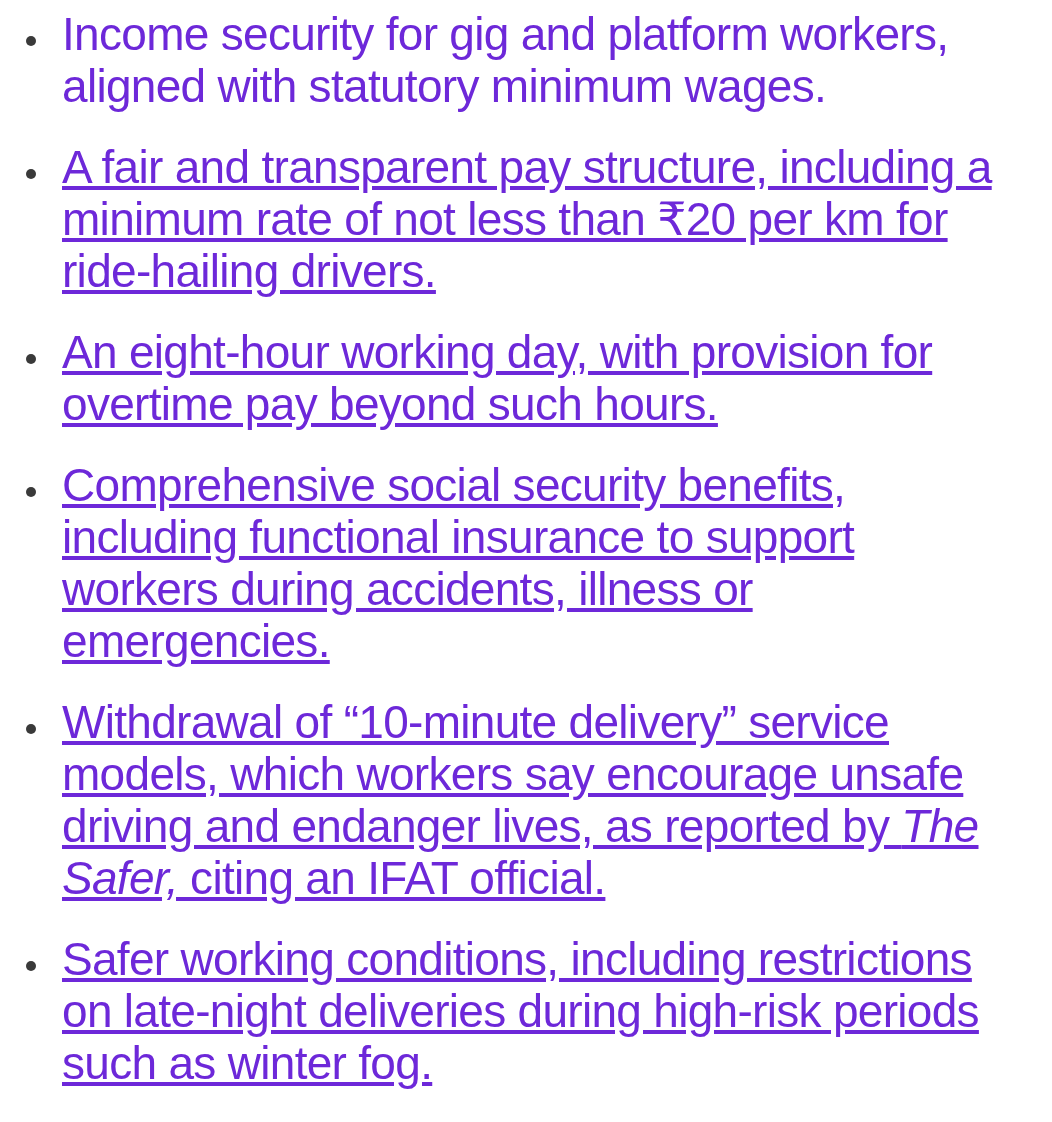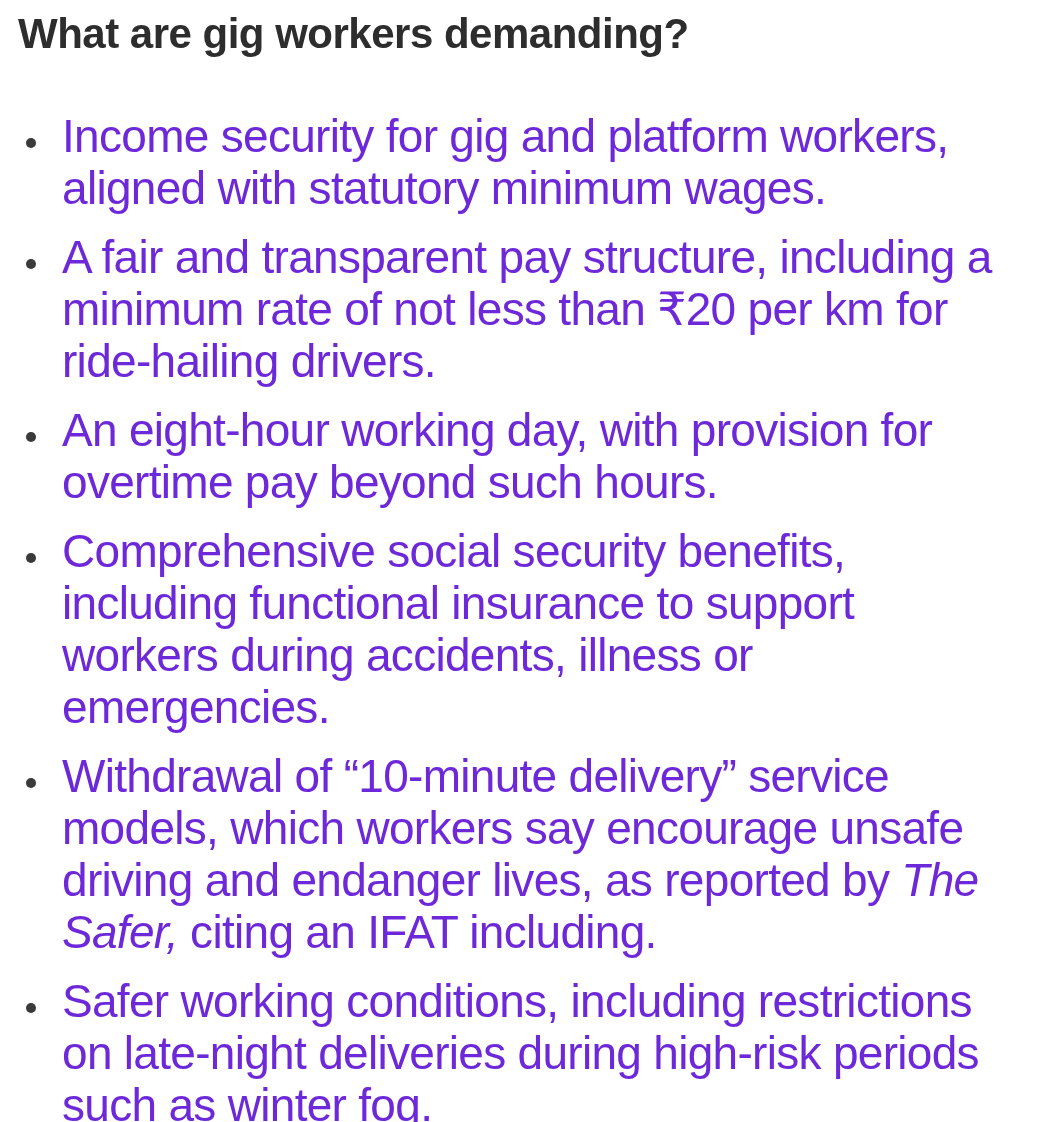--- a/index.html
+++ b/index.html
@@ -38,33 +38,33 @@
     line-height: 52px;
     letter-spacing: -0.7px;
     padding-left: 10px;
     color: #6d28d9;
   }
   ul.demands-list li::marker {
     color: #3a3a3a;
     font-size: 32px;
   }
   ul.demands-list li + li {
-    margin-top: 17px;
+    margin-top: 29px;
+    text-decoration: underline;
   }
   .run-italic {
     font-style: italic;
   }
 </style>
 </head>
 <body>
 
 <div class="article-body">
-  <h2 class="section-heading">What are gig workers demanding?</h2>
 
   <ul class="demands-list">
       <li><span>Income security for gig and platform workers, aligned with statutory minimum wages.</span></li>
       <li><span>A fair and transparent pay structure, including a minimum rate of not less than ₹20 per km for ride-hailing drivers.</span></li>
       <li><span>An eight-hour working day, with provision for overtime pay beyond such hours.</span></li>
       <li><span>Comprehensive social security benefits, including functional insurance to support workers during accidents, illness or emergencies.</span></li>
-      <li><span>Withdrawal of “10-minute delivery” service models, which workers say encourage unsafe driving and endanger lives, as reported by </span><em class="run-italic">The Safer,</em><span> citing an IFAT including.</span></li>
+      <li><span>Withdrawal of “10-minute delivery” service models, which workers say encourage unsafe driving and endanger lives, as reported by </span><em class="run-italic">The Safer,</em><span> citing an IFAT official.</span></li>
       <li><span>Safer working conditions, including restrictions on late-night deliveries during high-risk periods such as winter fog.</span></li>
     </ul>
 </div>
 
 </body></html>

